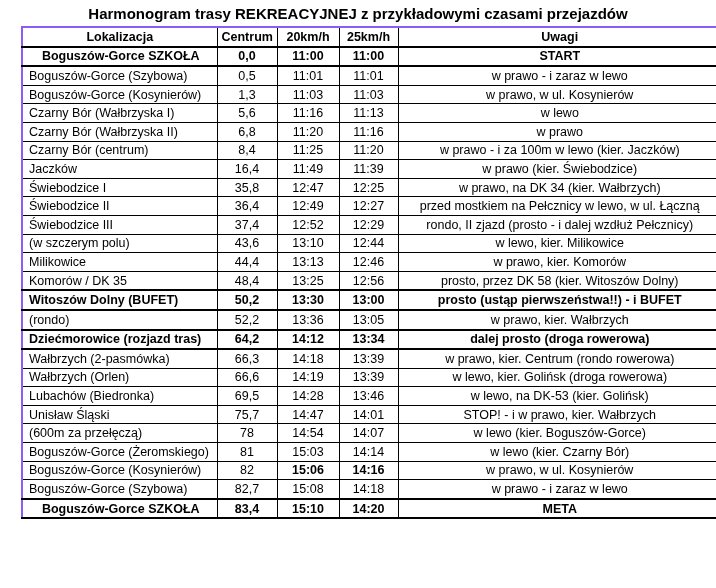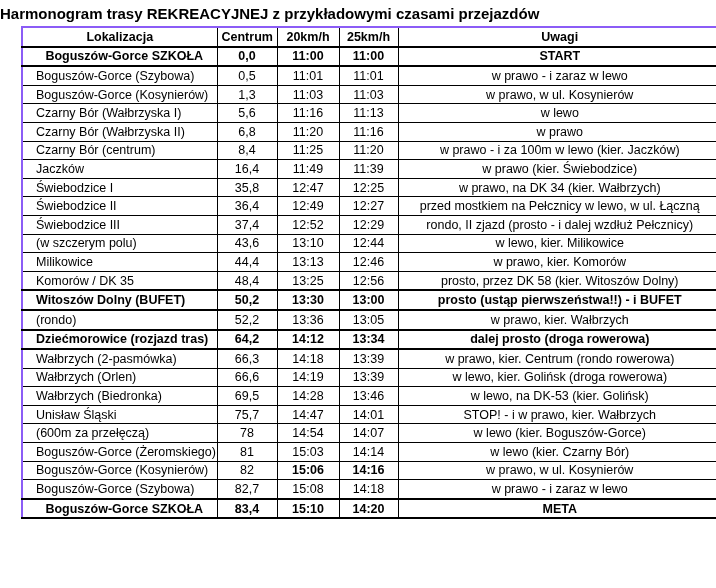--- a/index.html
+++ b/index.html
@@ -10,21 +10,21 @@
     height: 588px;
     font-family: "Liberation Sans", sans-serif;
     color: #000000;
   }
   .page {
     width: 716px;
     height: 588px;
     overflow: hidden;
   }
   .title {
-    text-align: left;
+    text-align: center;
     font-weight: 700;
     font-size: 15px;
     line-height: 18px;
     padding-top: 5px;
     margin: 0 0 3px 0;
     letter-spacing: 0px;
   }
   table.schedule {
     border-collapse: collapse;
     table-layout: fixed;
@@ -43,21 +43,21 @@
     vertical-align: middle;
     overflow: hidden;
     white-space: nowrap;
   }
   table.schedule thead th {
     font-weight: 700;
     border-bottom-width: 2px;
   }
   table.schedule td.loc {
     text-align: left;
-    padding-left: 13px;
+    padding-left: 6px;
   }
   tr.emph td {
     font-weight: 700;
     border-top-width: 2px;
     border-bottom-width: 2px;
   }
   tr.center-loc td.loc {
     text-align: center;
   }
   tr.emph-times td.t20,
@@ -209,21 +209,21 @@
     <td class="notes">w prawo, kier. Centrum (rondo rowerowa)</td>
   </tr>
         <tr>
     <td class="loc">Wałbrzych (Orlen)</td>
     <td class="dist">66,6</td>
     <td class="t20">14:19</td>
     <td class="t25">13:39</td>
     <td class="notes">w lewo, kier. Golińsk (droga rowerowa)</td>
   </tr>
         <tr>
-    <td class="loc">Wałbrzych (Biedronka)</td>
+    <td class="loc">Lubachów (Biedronka)</td>
     <td class="dist">69,5</td>
     <td class="t20">14:28</td>
     <td class="t25">13:46</td>
     <td class="notes">w lewo, na DK-53 (kier. Golińsk)</td>
   </tr>
         <tr>
     <td class="loc">Unisław Śląski</td>
     <td class="dist">75,7</td>
     <td class="t20">14:47</td>
     <td class="t25">14:01</td>

